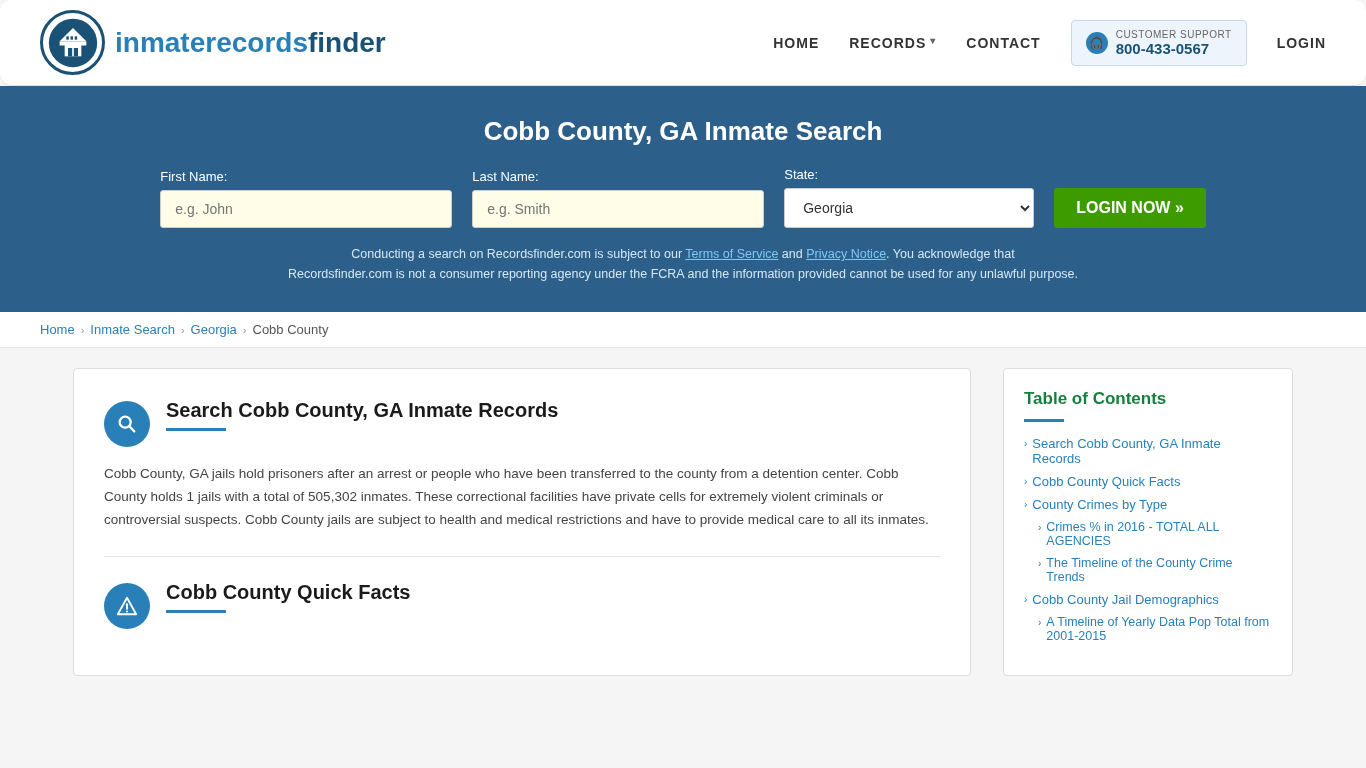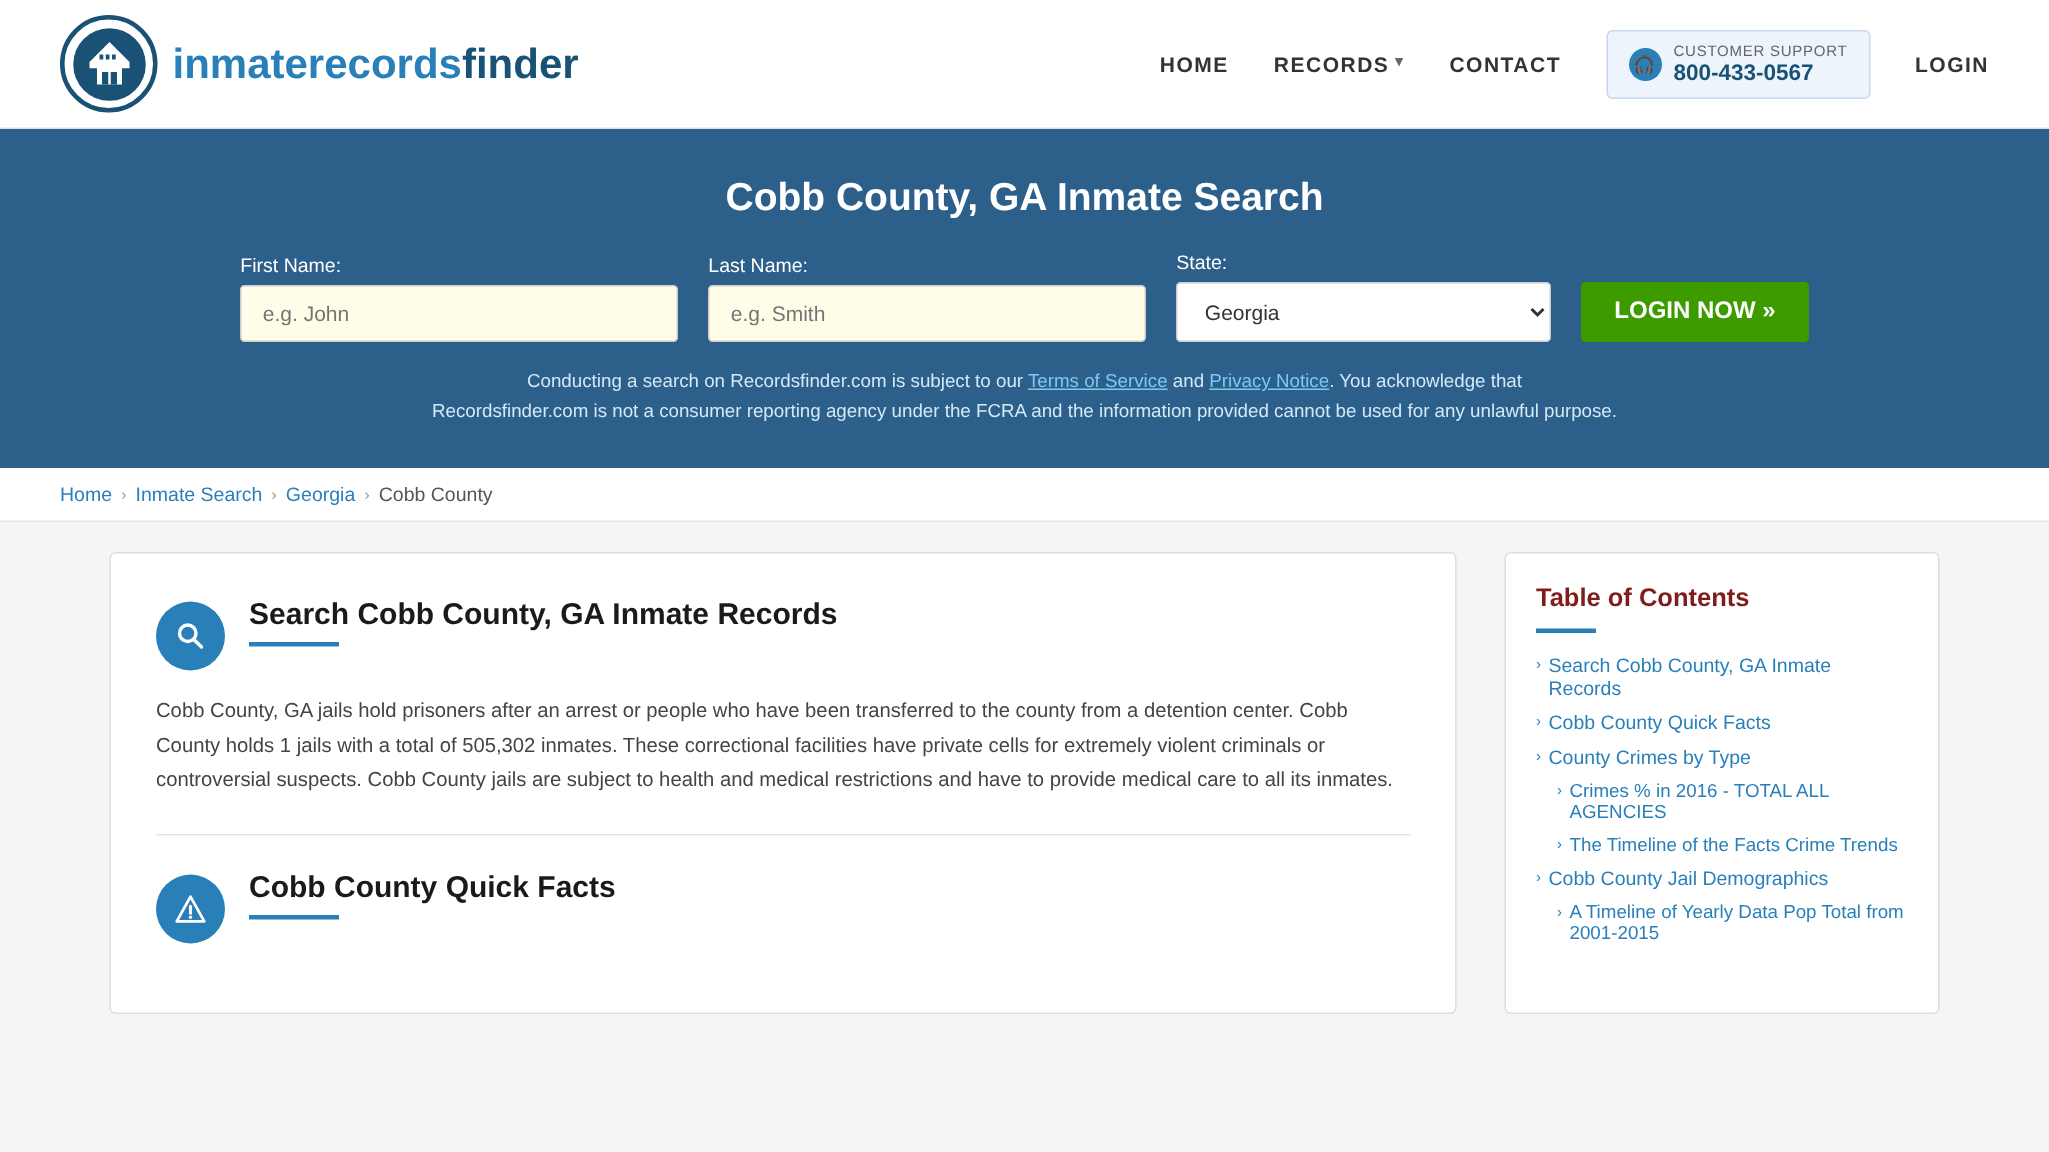--- a/index.html
+++ b/index.html
@@ -6,20 +6,21 @@
     body { font-family: Arial, sans-serif; font-size: 14px; color: #333; background: #f5f5f5; }
 
     
     .header {
       background: #fff;
       border-bottom: 1px solid #ddd;
       padding: 10px 40px;
       display: flex;
       align-items: center;
       justify-content: space-between;
+      border-radius: 12px;
     }
     .logo-area {
       display: flex;
       align-items: center;
       gap: 10px;
     }
     .logo-circle {
       width: 65px;
       height: 65px;
       border-radius: 50%;
@@ -270,21 +271,21 @@
     .section-divider {
       border: none;
       border-top: 1px solid #e5e5e5;
       margin: 24px 0;
     }
 
     
     .toc-title {
       font-size: 17px;
       font-weight: bold;
-      color: #7f1d1d;
+      color: #15803d;
       margin-bottom: 10px;
     }
     .toc-divider {
       width: 40px;
       height: 3px;
       background: #2980b9;
       margin-bottom: 14px;
     }
     .toc-list {
       list-style: none;
@@ -456,21 +457,21 @@
       </li>
       <li class="toc-sub">
         <a href="#">
           <span class="toc-chevron">›</span>
           <span>Crimes % in 2016 - TOTAL ALL AGENCIES</span>
         </a>
       </li>
       <li class="toc-sub">
         <a href="#">
           <span class="toc-chevron">›</span>
-          <span>The Timeline of the Facts Crime Trends</span>
+          <span>The Timeline of the County Crime Trends</span>
         </a>
       </li>
       <li>
         <a href="#">
           <span class="toc-chevron">›</span>
           <span>Cobb County Jail Demographics</span>
         </a>
       </li>
       <li class="toc-sub">
         <a href="#">

